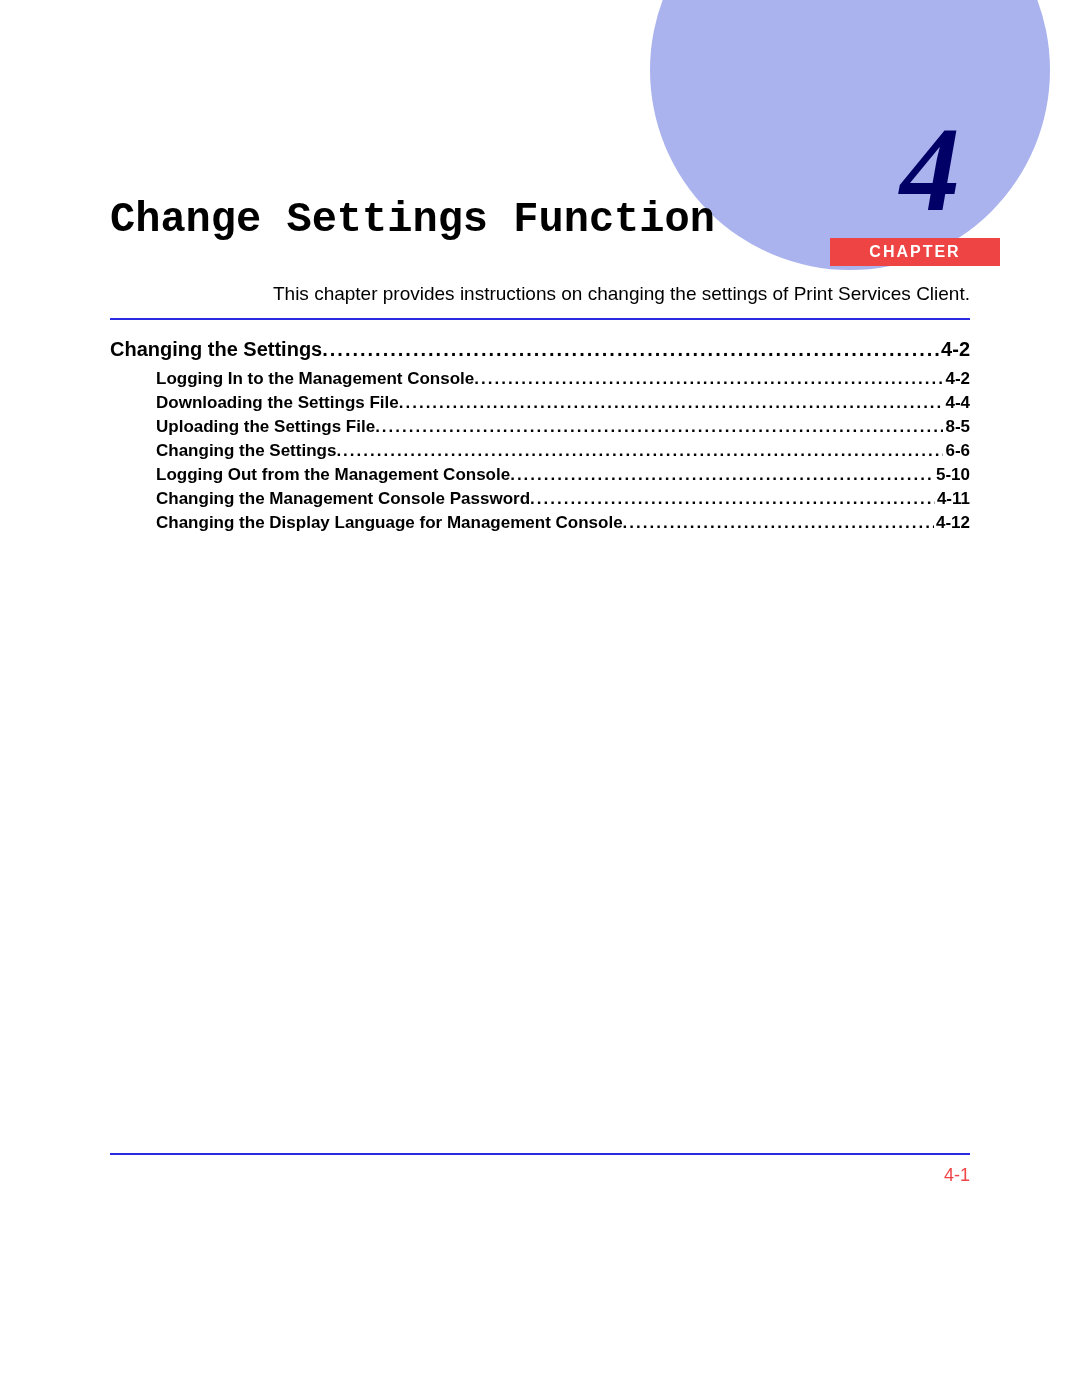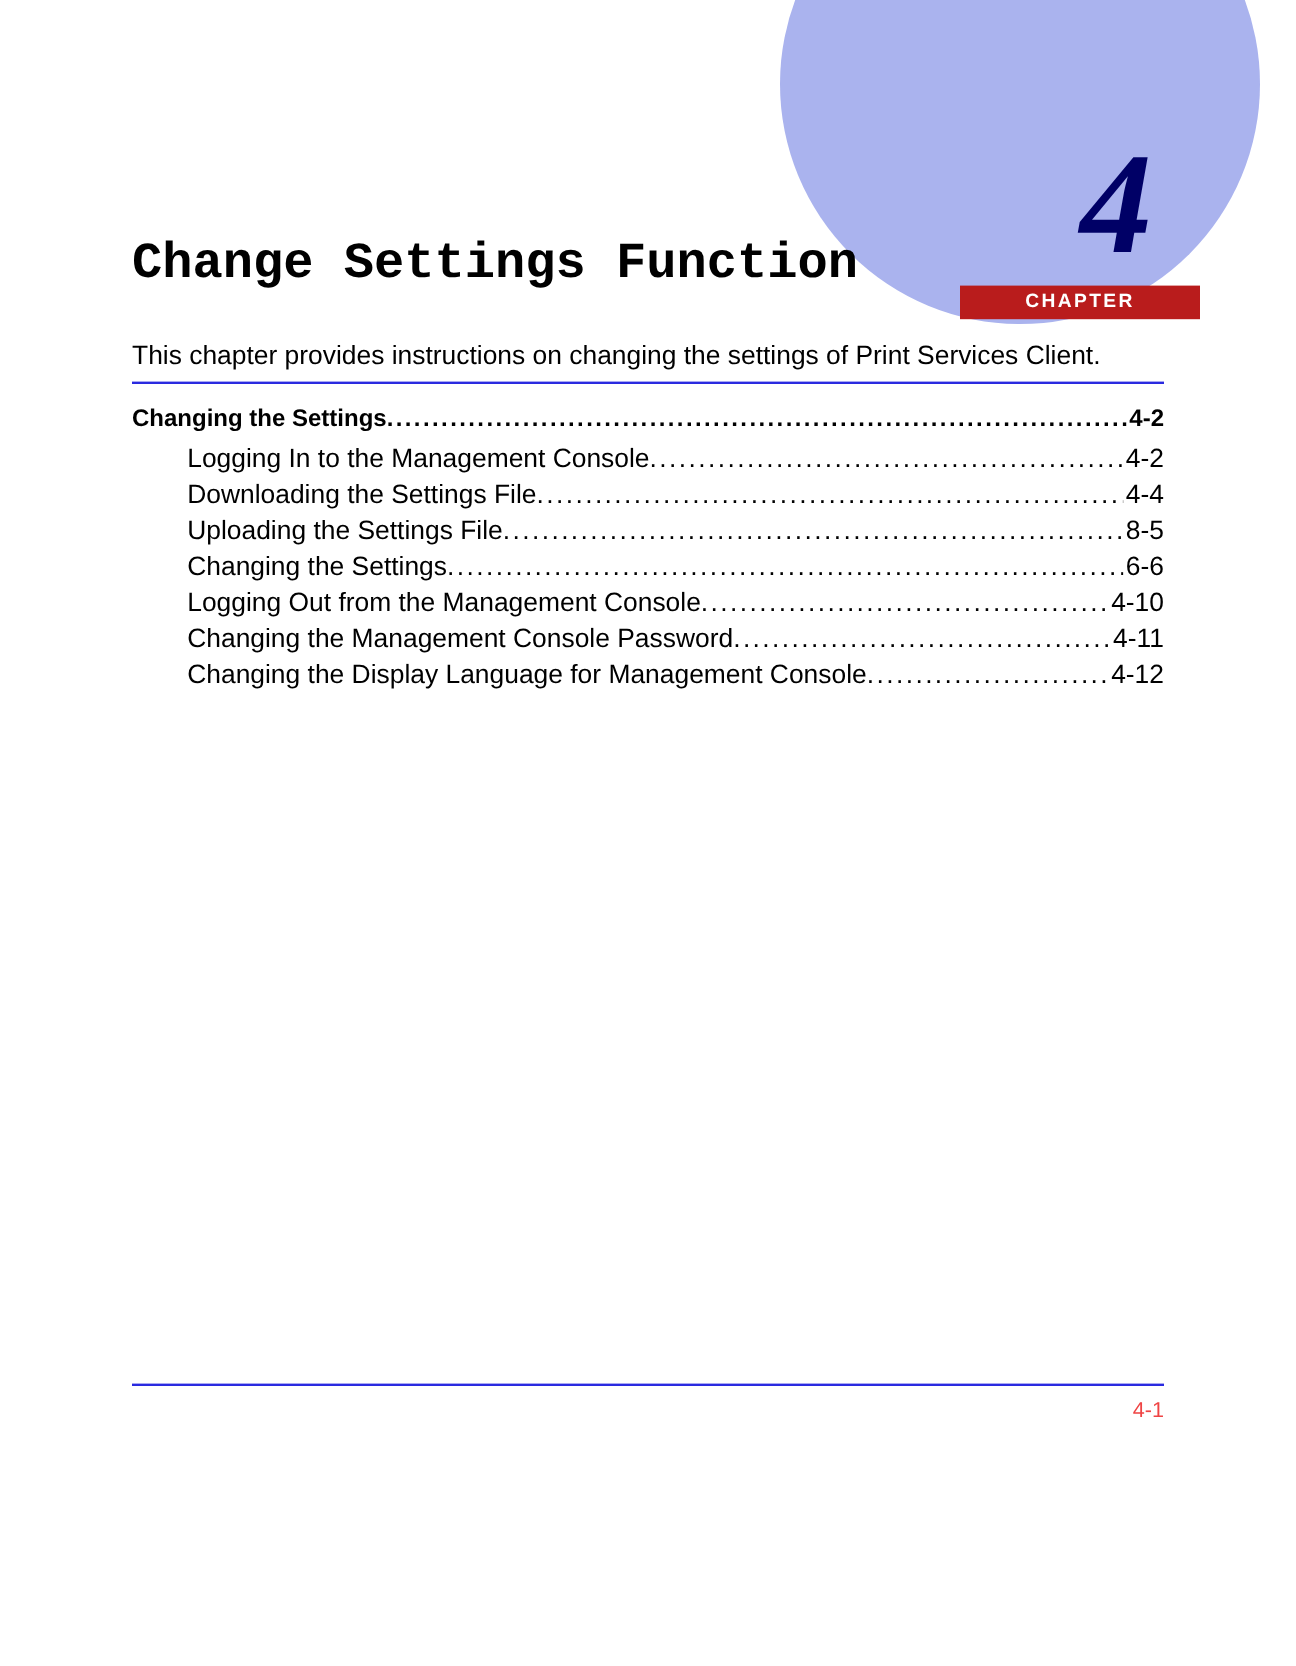--- a/index.html
+++ b/index.html
@@ -45,23 +45,23 @@
     font-weight: 600;
     font-style: italic;
     color: #000066;
     font-family: "Times New Roman", Georgia, serif;
     line-height: 1;
   }
   .chapter-banner {
     position: absolute;
     top: 238px;
     right: -10px;
-    width: 200px;
+    width: 170px;
     height: 28px;
-    background: #b91c1c;
+    background: #ef4444;
     color: #ffffff;
     font-weight: 700;
     font-size: 16px;
     letter-spacing: 2px;
     text-align: center;
     line-height: 28px;
     font-family: Arial, sans-serif;
   }
   
   .title {
@@ -72,23 +72,24 @@
     font-weight: 700;
     color: #000;
     font-family: Liberation Mono, monospace;
   }
   
   .intro {
     position: absolute;
     top: 283px;
     left: 110px;
     right: 110px;
-    font-size: 22px;
+    font-size: 19px;
     color: #000;
     font-weight: 400;
+    text-align: right;
   }
   
   .hr-top {
     position: absolute;
     top: 318px;
     left: 110px;
     right: 110px;
     height: 0;
     border-top: 2px solid #2a2ae0;
   }
@@ -105,22 +106,22 @@
     align-items: baseline;
     margin-bottom: 4px;
     white-space: nowrap;
   }
   .toc-row.section {
     font-weight: 700;
     font-size: 20px;
     margin-bottom: 8px;
   }
   .toc-row.sub {
-    font-weight: 400;
-    font-size: 22px;
+    font-weight: 700;
+    font-size: 17px;
     padding-left: 46px;
   }
   .toc-label {
     flex: 0 0 auto;
   }
   .toc-dots {
     flex: 1 1 auto;
     overflow: hidden;
     min-width: 10px;
   }
@@ -192,21 +193,21 @@
       <span class="toc-page">8-5</span>
     </div>
     <div class="toc-row sub">
       <span class="toc-label">Changing the Settings</span>
       <span class="toc-dots"></span>
       <span class="toc-page">6-6</span>
     </div>
     <div class="toc-row sub">
       <span class="toc-label">Logging Out from the Management Console</span>
       <span class="toc-dots"></span>
-      <span class="toc-page">4-10</span>
+      <span class="toc-page">5-10</span>
     </div>
     <div class="toc-row sub">
       <span class="toc-label">Changing the Management Console Password</span>
       <span class="toc-dots"></span>
       <span class="toc-page">4-11</span>
     </div>
     <div class="toc-row sub">
       <span class="toc-label">Changing the Display Language for Management Console</span>
       <span class="toc-dots"></span>
       <span class="toc-page">4-12</span>

